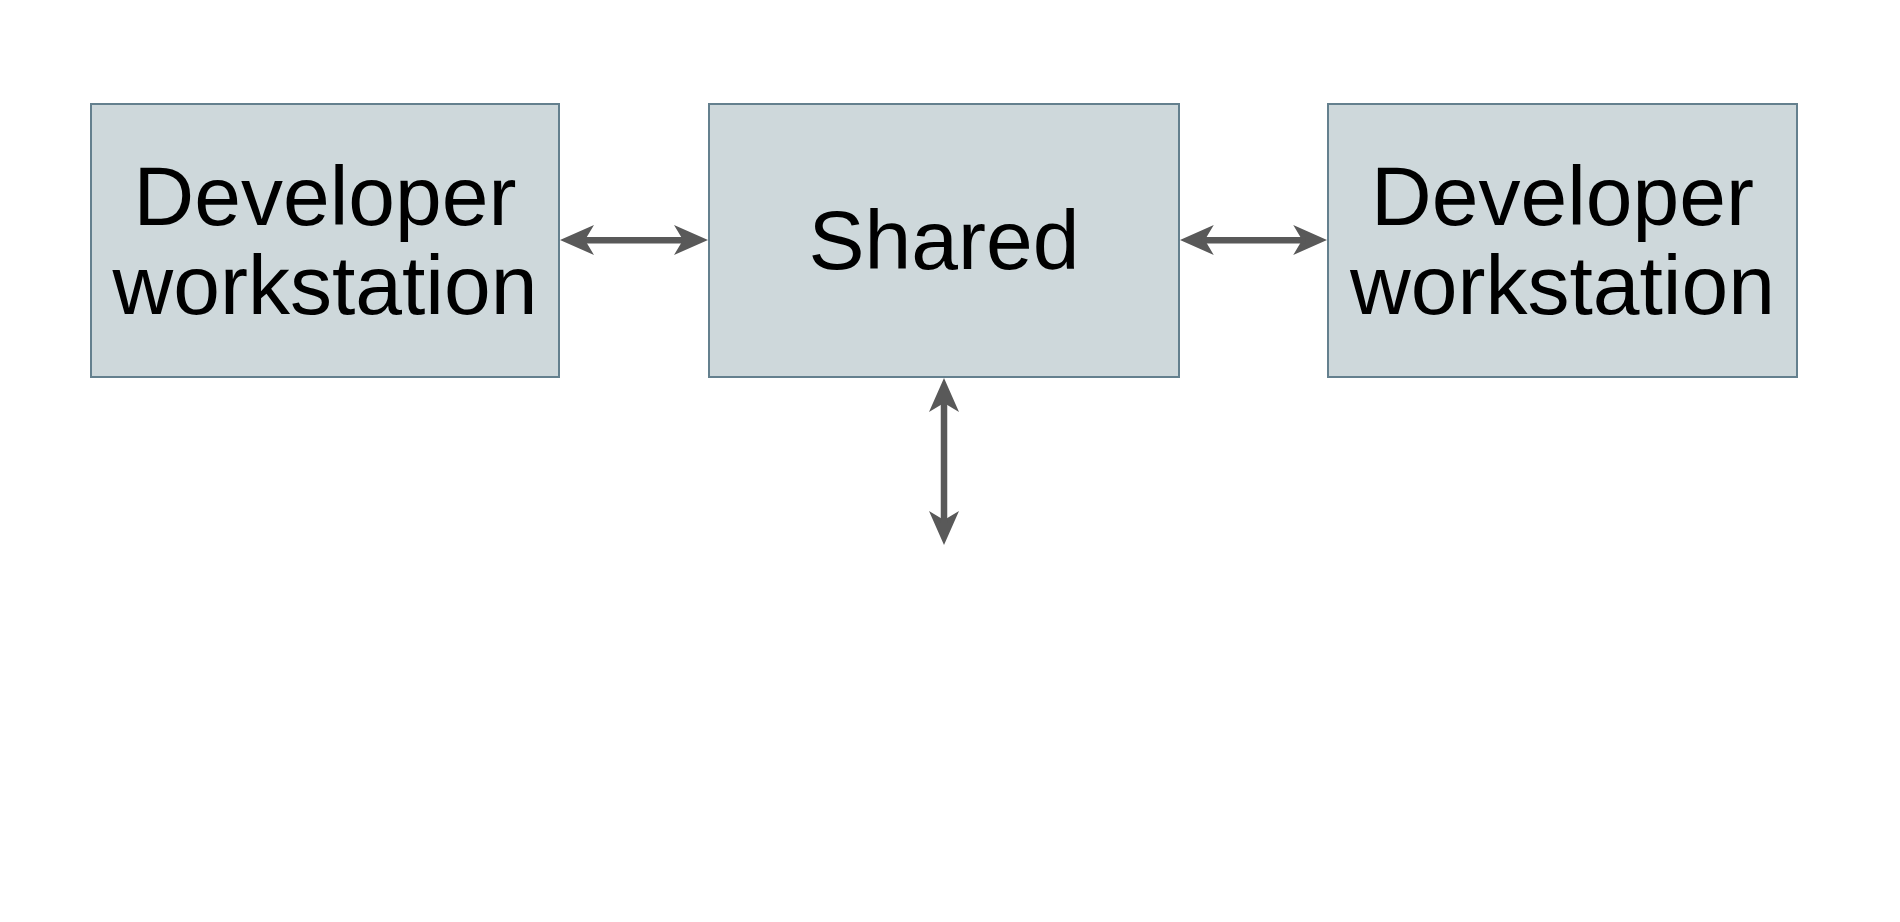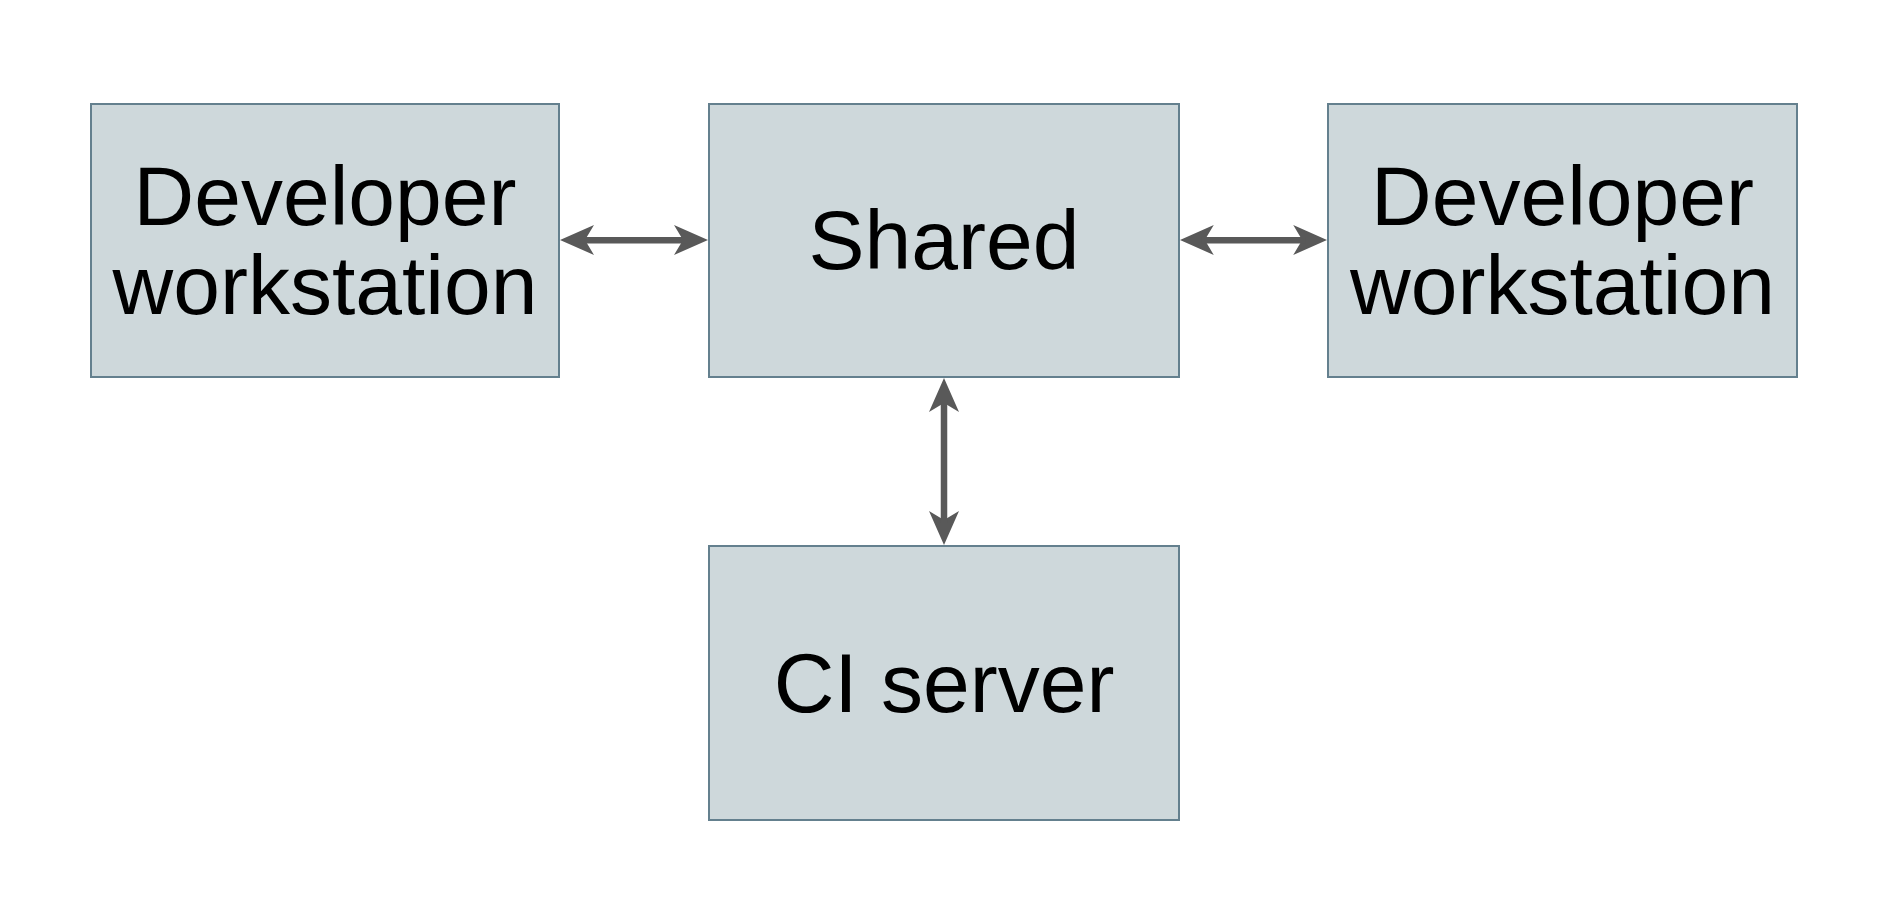--- a/index.html
+++ b/index.html
@@ -57,23 +57,20 @@
 
   <div class="node" id="node-cache">
     <span class="line">Shared</span>
   </div>
 
   <div class="node" id="node-dev-right">
     <span class="line">Developer</span>
     <span class="line">workstation</span>
   </div>
 
-  <div class="node" id="node-ci">
-    <span class="line">CI server</span>
-  </div>
 
   <div class="edge" id="edge-left">
     <svg viewBox="0 0 148 40" preserveAspectRatio="none">
       <polygon points="0,20 34,5 25,20 34,35" fill="currentColor"></polygon>
       <polygon points="148,20 114,5 123,20 114,35" fill="currentColor"></polygon>
       <rect x="22" y="17" width="104" height="6.5" fill="currentColor"></rect>
     </svg>
   </div>
 
   <div class="edge" id="edge-right">

